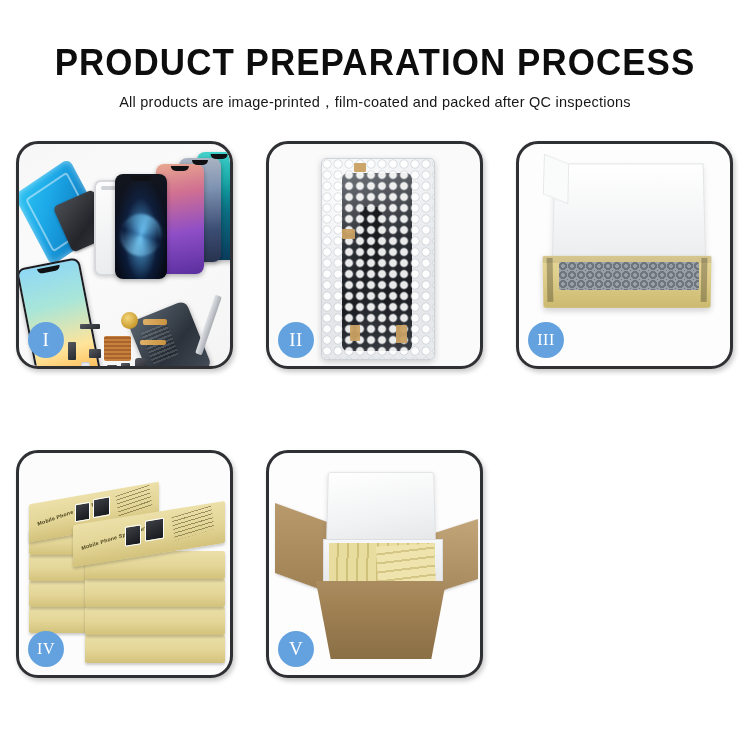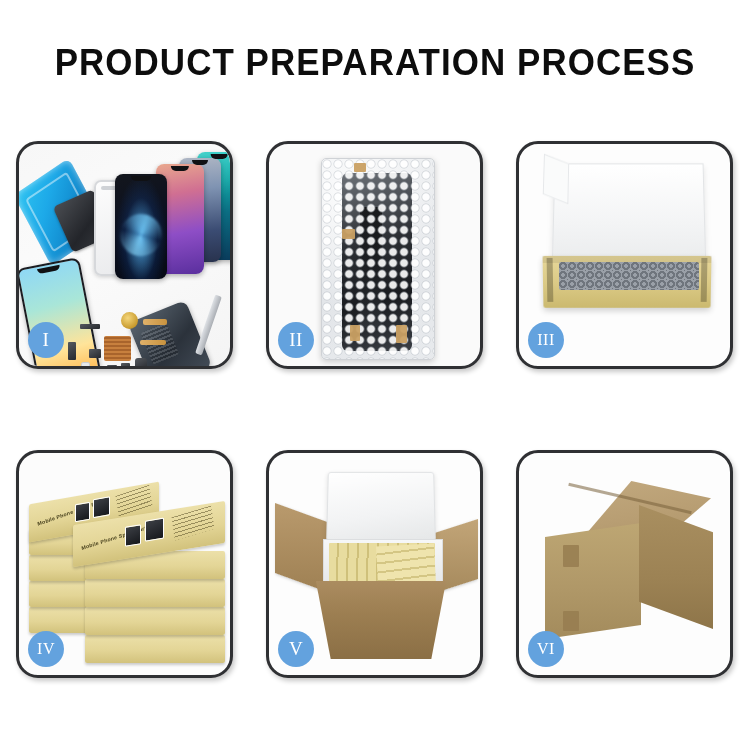--- a/index.html
+++ b/index.html
@@ -344,20 +344,21 @@
   }
   .box-tab {
     position:absolute; background: rgba(150,124,80,0.85); border-radius:1px;
   }
 </style>
 </head>
 <body>
 
 <div class="header">
   <h1 class="page-title">PRODUCT PREPARATION PROCESS</h1>
+  <p class="page-subtitle">All products are image-printed，film-coated and packed after QC inspections</p>
 </div>
 
 <div class="panel-grid">
 
   <div class="panel p1">
     <div class="panel-photo">
       <div class="adhesive"></div>
       <div class="dark-panel-sm"></div>
       <div class="glass"></div>
       <div class="phone ph-teal">
@@ -454,25 +455,14 @@
       <div class="c-flap-r"></div>
       <div class="foam-lid"></div>
       <div class="foam-tray"></div>
       <div class="ycontent"></div>
       <div class="ycontent2"></div>
       <div class="c-body"></div>
     </div>
     <div class="badge">V</div>
   </div>
 
-  <div class="panel p6">
-    <div class="panel-photo">
-      <div class="box-top"></div>
-      <div class="box-front"></div>
-      <div class="box-side"></div>
-      <div class="box-seam" style="left:48px;top:44px;width:126px;height:3px;transform:rotate(13deg);"></div>
-      <div class="box-tab" style="left:44px;top:92px;width:16px;height:22px;"></div>
-      <div class="box-tab" style="left:44px;top:158px;width:16px;height:20px;"></div>
-    </div>
-    <div class="badge wide">VI</div>
-  </div>
 
 </div>
 
 </body></html>

